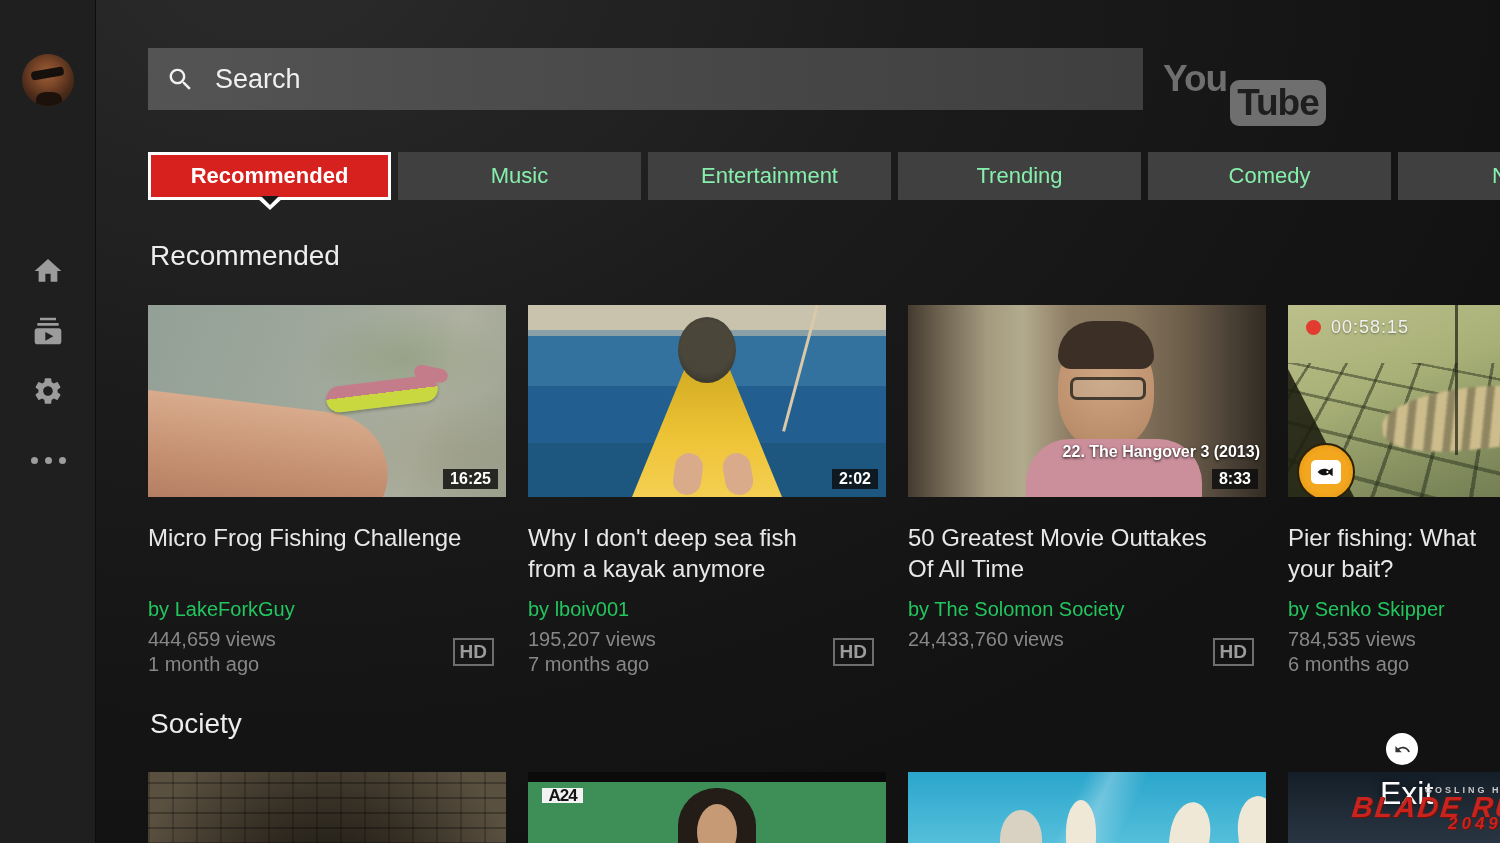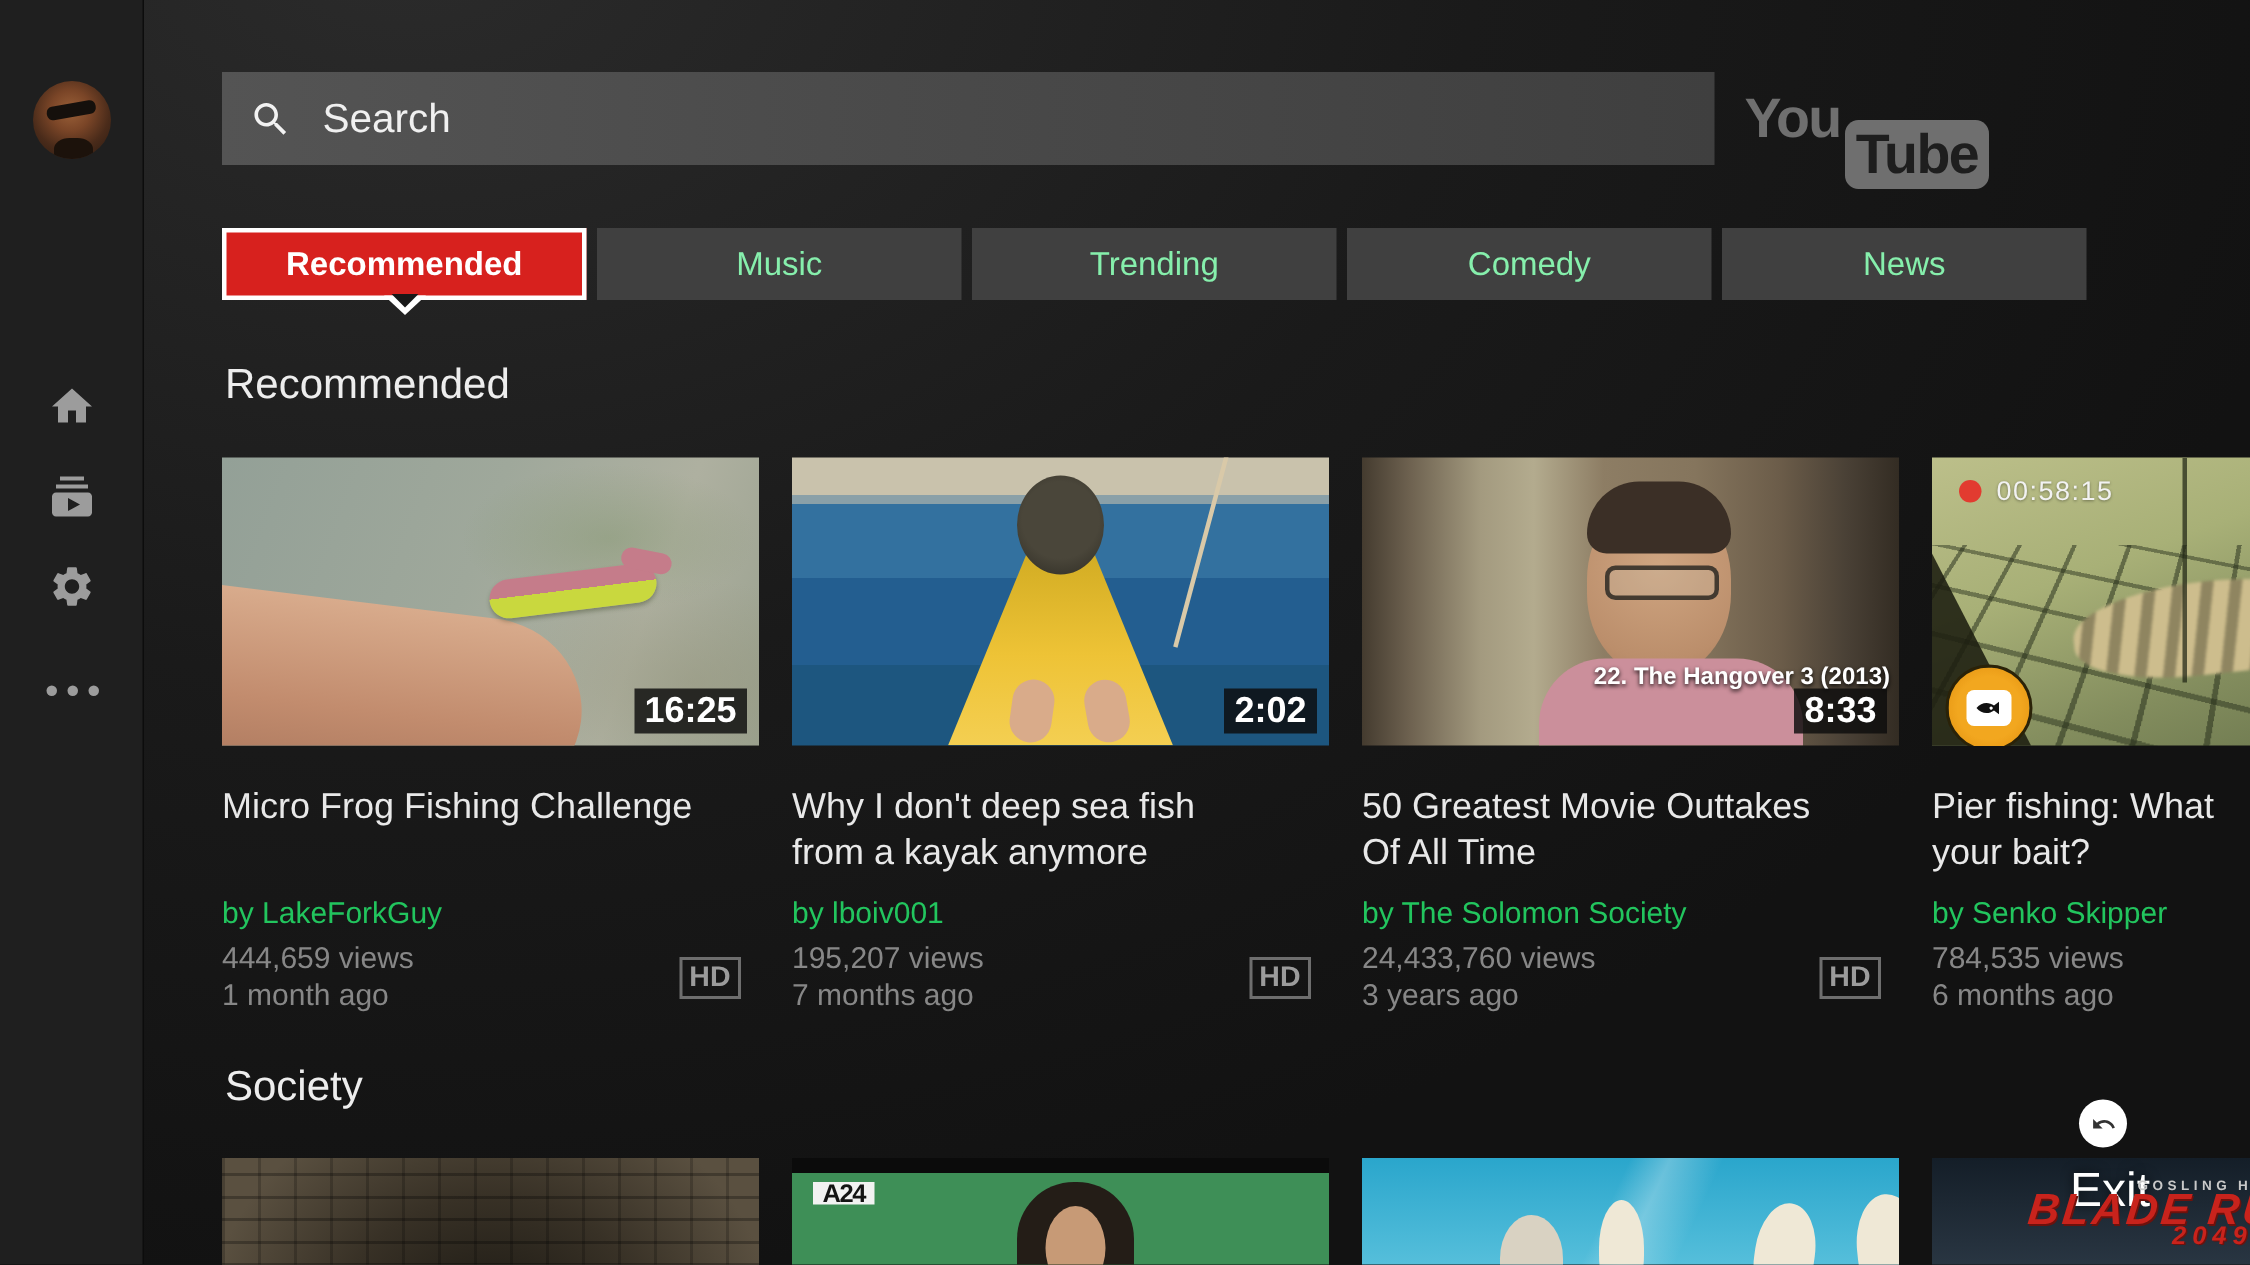--- a/index.html
+++ b/index.html
@@ -50,21 +50,21 @@
 
   .section-title{position:absolute;left:2px;color:#ededed;font-size:28px;}
   #rec-title{top:240px;}
   #trailers-title{top:708px;}
 
   
   .cards{position:absolute;left:0;top:305px;display:flex;gap:22px;}
   .card{flex:0 0 358px;width:358px;position:relative;}
   .thumb{width:358px;height:192px;position:relative;overflow:hidden;}
   .duration{position:absolute;right:8px;bottom:8px;background:rgba(12,12,12,.82);color:#fff;
-    font-size:24px;padding:1px 7px;font-weight:bold;margin-top:20px;}
+    font-size:16px;padding:1px 7px;font-weight:bold;margin-top:20px;}
   .caption{position:absolute;right:6px;bottom:36px;color:#fff;font-size:16px;font-weight:bold;
     text-shadow:0 1px 3px rgba(0,0,0,.9);white-space:nowrap;}
   .card-title{margin-top:25px;height:75px;font-size:24px;line-height:31px;color:#e8e8e8;
     white-space:pre-line;overflow:hidden;}
   .byline{font-size:20px;color:#22c55e;line-height:24px;}
   .views{font-size:20px;color:#878787;line-height:24px;margin-top:6px;}
   .age{font-size:20px;color:#878787;line-height:24px;margin-top:1px;}
   .hd{position:absolute;right:12px;top:333px;border:2px solid #6e6e6e;color:#9b9b9b;
     font-size:19px;padding:1px 5px;font-weight:bold;}
 
@@ -230,20 +230,23 @@
 
   <div class="tabs">
     <div class="tab selected">
       <span>Recommended</span>
       <div class="tail"></div>
     </div>
     <div class="tab">
       <span>Music</span>
       </div>
     <div class="tab">
+      <span>Entertainment</span>
+      </div>
+    <div class="tab">
       <span>Trending</span>
       </div>
     <div class="tab">
       <span>Comedy</span>
       </div>
     <div class="tab">
       <span>News</span>
       </div>
   </div>
 
@@ -285,21 +288,20 @@
       <div class="thumb t-car">
         <div class="face"></div>
           <div class="shirt"></div>
         <div class="caption">22. The Hangover 3 (2013)</div>
         <div class="duration">8:33</div>
       </div>
       <div class="card-title">50 Greatest Movie Outtakes
 Of All Time</div>
       <div class="byline">by The Solomon Society</div>
       <div class="views">24,433,760 views</div>
-      <div class="age">3 years ago</div>
       <div class="hd">HD</div>
     </div>
 
     <div class="card">
       <div class="thumb t-under">
         <div class="grid"></div>
         <div class="creature"></div>
         <div class="rodline"></div>
         <div class="dock"></div>
         <div class="rec">

